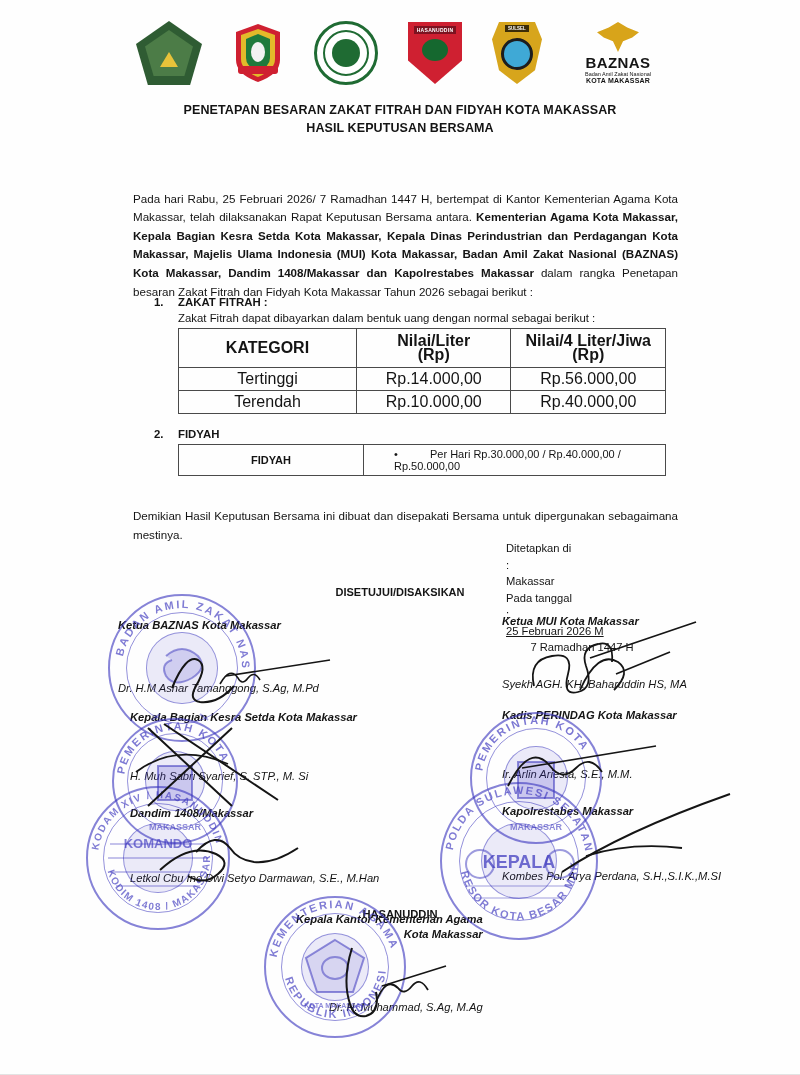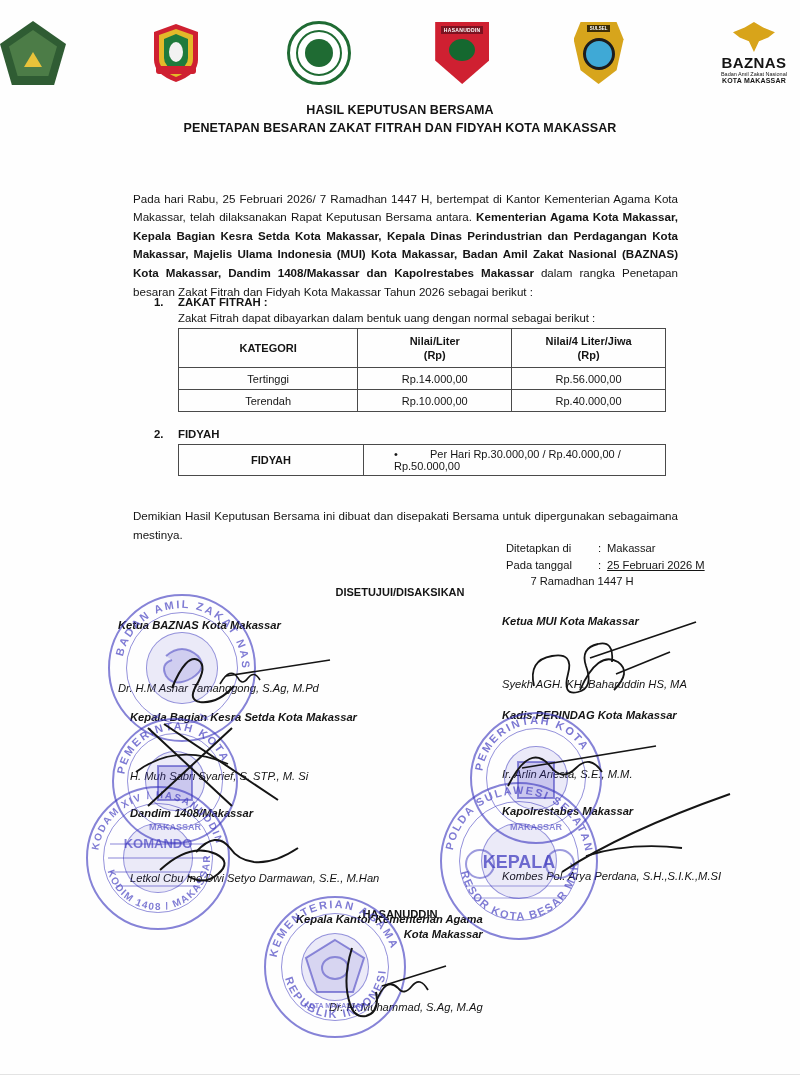--- a/index.html
+++ b/index.html
@@ -23,21 +23,21 @@
   }
 
   
   .logo-bar {
     position: absolute;
     top: 14px;
     left: 0;
     width: 800px;
     height: 78px;
     display: flex;
-    justify-content: space-between;
+    justify-content: center;
     align-items: center;
     gap: 30px;
   }
   .logo { position: relative; }
 
   
   .logo-kemenag {
     width: 66px; height: 64px;
     background: #2f5c33;
     clip-path: polygon(50% 0%, 100% 36%, 82% 100%, 18% 100%, 0% 36%);
@@ -135,21 +135,21 @@
   .sec-head {
     font-size: 11.4px; font-weight: bold; display: flex; gap: 12px;
   }
   .sec-head .num { width: 12px; }
   .sec-sub {
     font-size: 11.4px; margin: 4px 0 4px 24px;
   }
 
   table.zakat {
     margin-left: 24px; border-collapse: collapse; width: 488px;
-    font-size: 11px;
+    font-size: 16px;
   }
   table.zakat th, table.zakat td {
     border: 1px solid #4a4a4a; text-align: center; padding: 2px 4px;
   }
   table.zakat th { font-weight: bold; height: 34px; line-height: 14px; }
   table.zakat td { height: 17px; }
 
   table.fidyah {
     margin-left: 24px; margin-top: 4px; border-collapse: collapse;
     width: 488px; font-size: 11px;
@@ -161,21 +161,21 @@
 
   .closing {
     position: absolute; top: 494px; left: 133px; width: 545px;
     font-size: 11.6px; line-height: 19px; text-align: justify;
   }
 
   .place-block {
     position: absolute; top: 540px; left: 506px;
     font-size: 11.2px; line-height: 16.5px;
   }
-  .place-block .row { display: flex; }
+  .place-block .row { display: flex; flex-direction: column; }
   .place-block .k { width: 92px; }
   .place-block .c { width: 9px; }
   .place-block .und { text-decoration: underline; }
   .place-block .hijri { text-align: center; width: 152px; }
 
   .approve-head {
     position: absolute; top: 586px; left: 0; width: 800px;
     text-align: center; font-size: 11px; font-weight: bold;
   }
 
@@ -269,22 +269,22 @@
 
     <div class="logo logo-baznas">
       <div class="garuda"></div>
       <div class="b1">BAZNAS</div>
       <div class="b2">Badan Amil Zakat Nasional</div>
       <div class="b3">KOTA MAKASSAR</div>
     </div>
   </div>
 
   <div class="title-block">
+    <div>PENETAPAN BESARAN ZAKAT FITRAH DAN FIDYAH KOTA MAKASSAR</div>
     <div>HASIL KEPUTUSAN BERSAMA</div>
-    <div>PENETAPAN BESARAN ZAKAT FITRAH DAN FIDYAH KOTA MAKASSAR</div>
   </div>
 
   <p class="intro"><span>Pada hari Rabu, 25 Februari 2026/ 7 Ramadhan 1447 H, bertempat di Kantor Kementerian Agama Kota Makassar, telah dilaksanakan Rapat Keputusan Bersama antara. </span><b>Kementerian Agama Kota Makassar, Kepala Bagian Kesra Setda Kota Makassar, Kepala Dinas Perindustrian dan Perdagangan Kota Makassar, Majelis Ulama Indonesia (MUI) Kota Makassar, Badan Amil Zakat Nasional (BAZNAS) Kota Makassar, Dandim 1408/Makassar dan Kapolrestabes Makassar </b><span>dalam rangka Penetapan besaran Zakat Fitrah dan Fidyah Kota Makassar Tahun 2026 sebagai berikut :</span></p>
 
   <div class="section-1">
     <div class="sec-head">
       <span class="num">1.</span>
       <span>ZAKAT FITRAH :</span>
     </div>
     <div class="sec-sub">Zakat Fitrah dapat dibayarkan dalam bentuk uang dengan normal sebagai berikut :</div>

